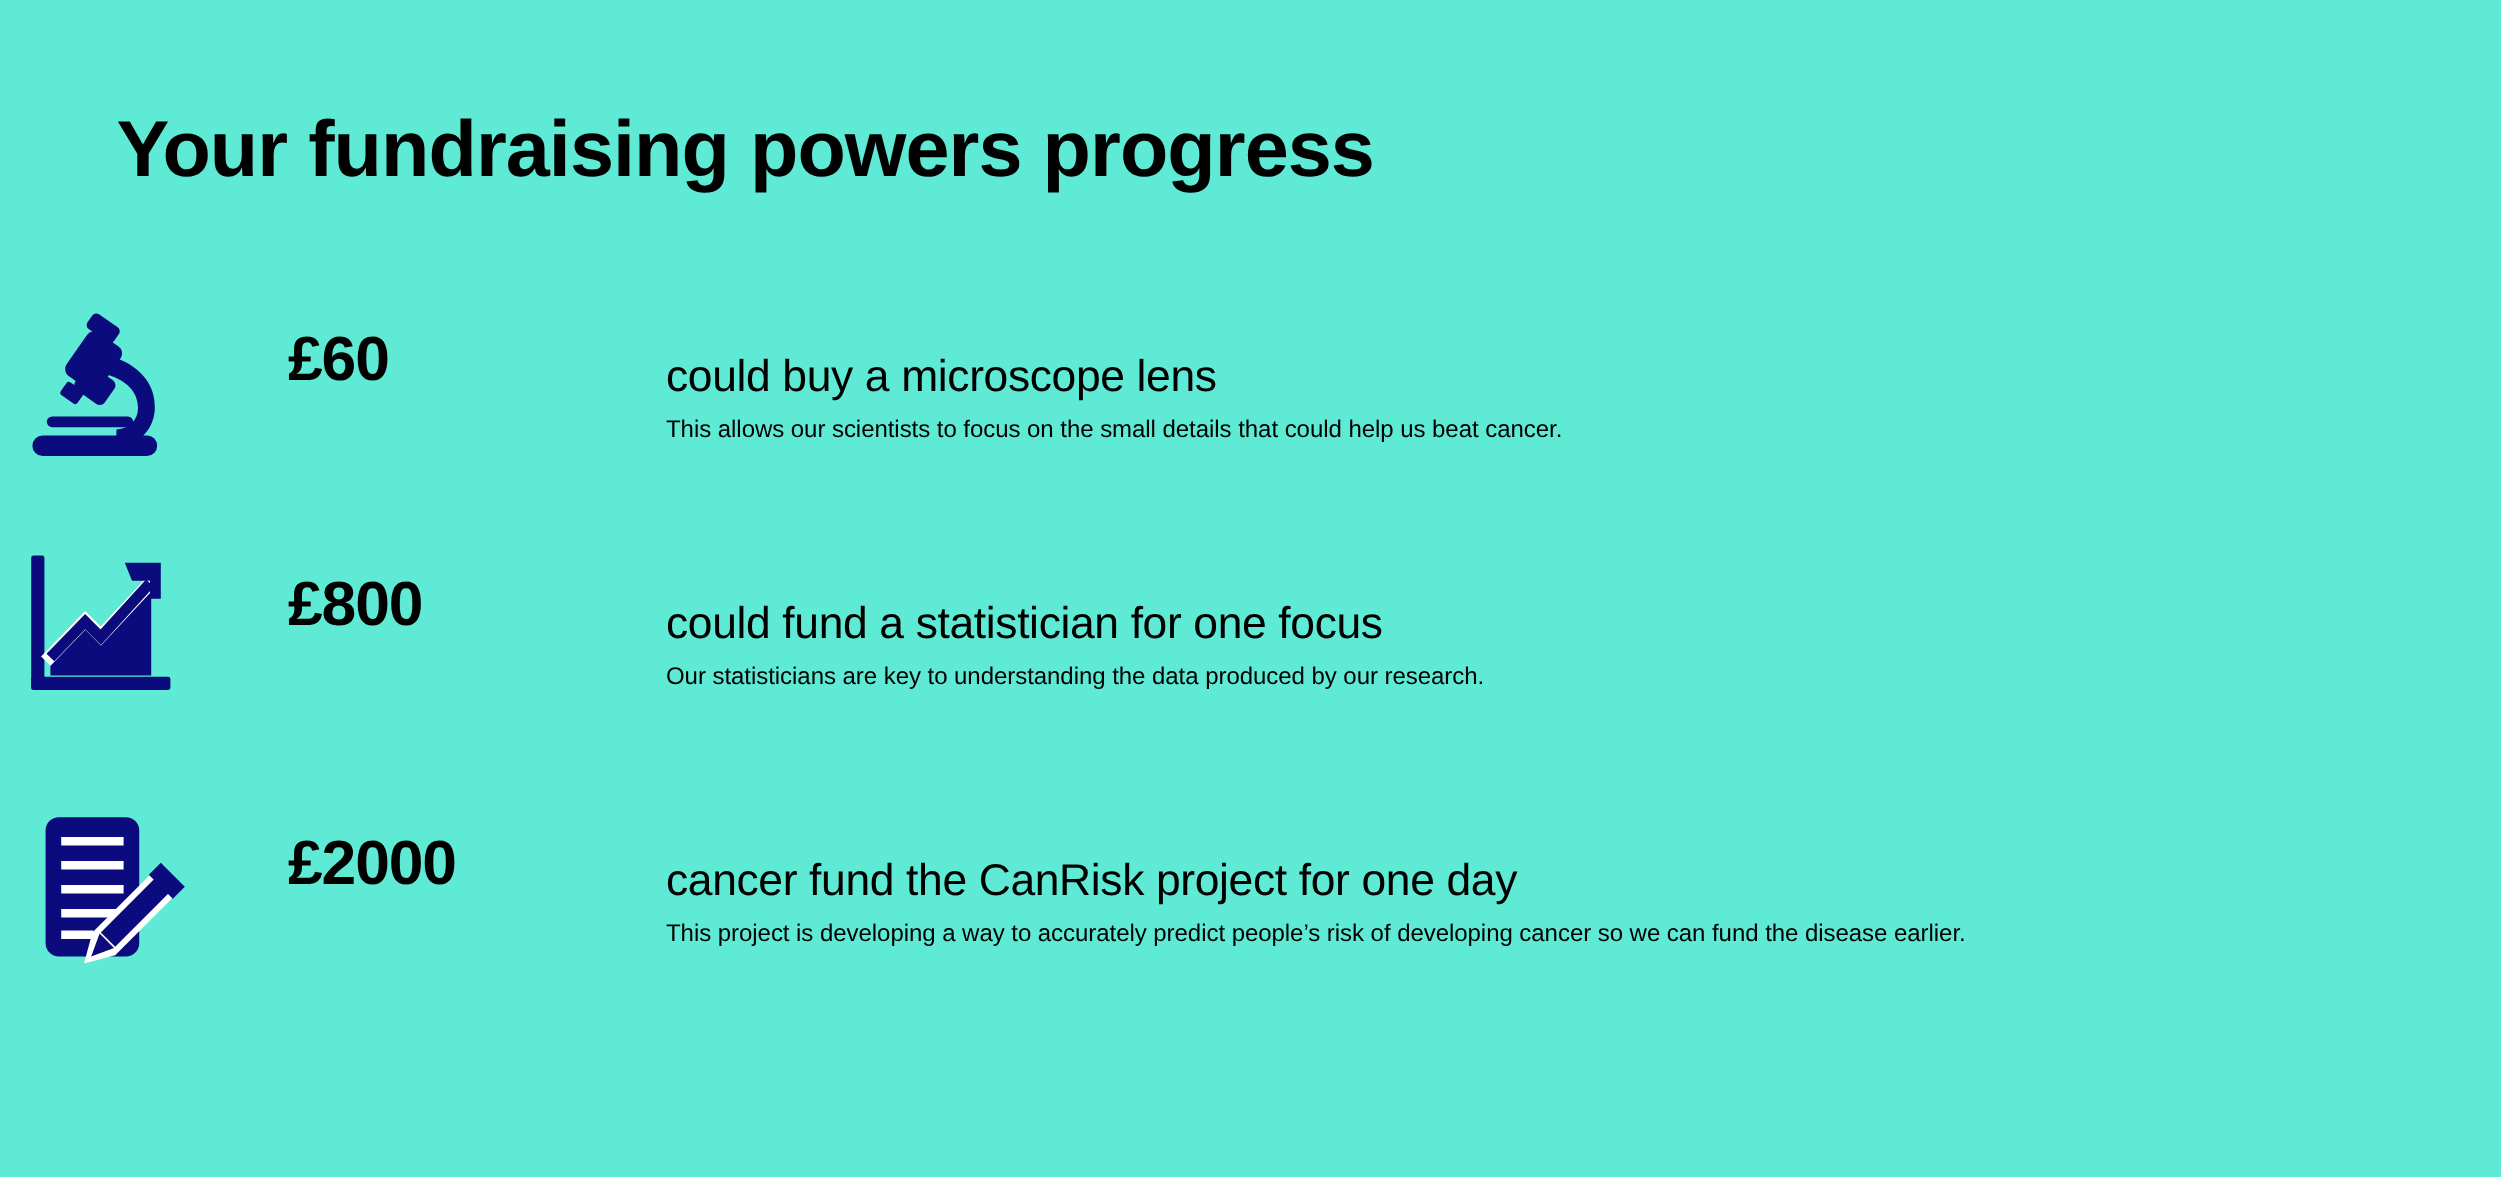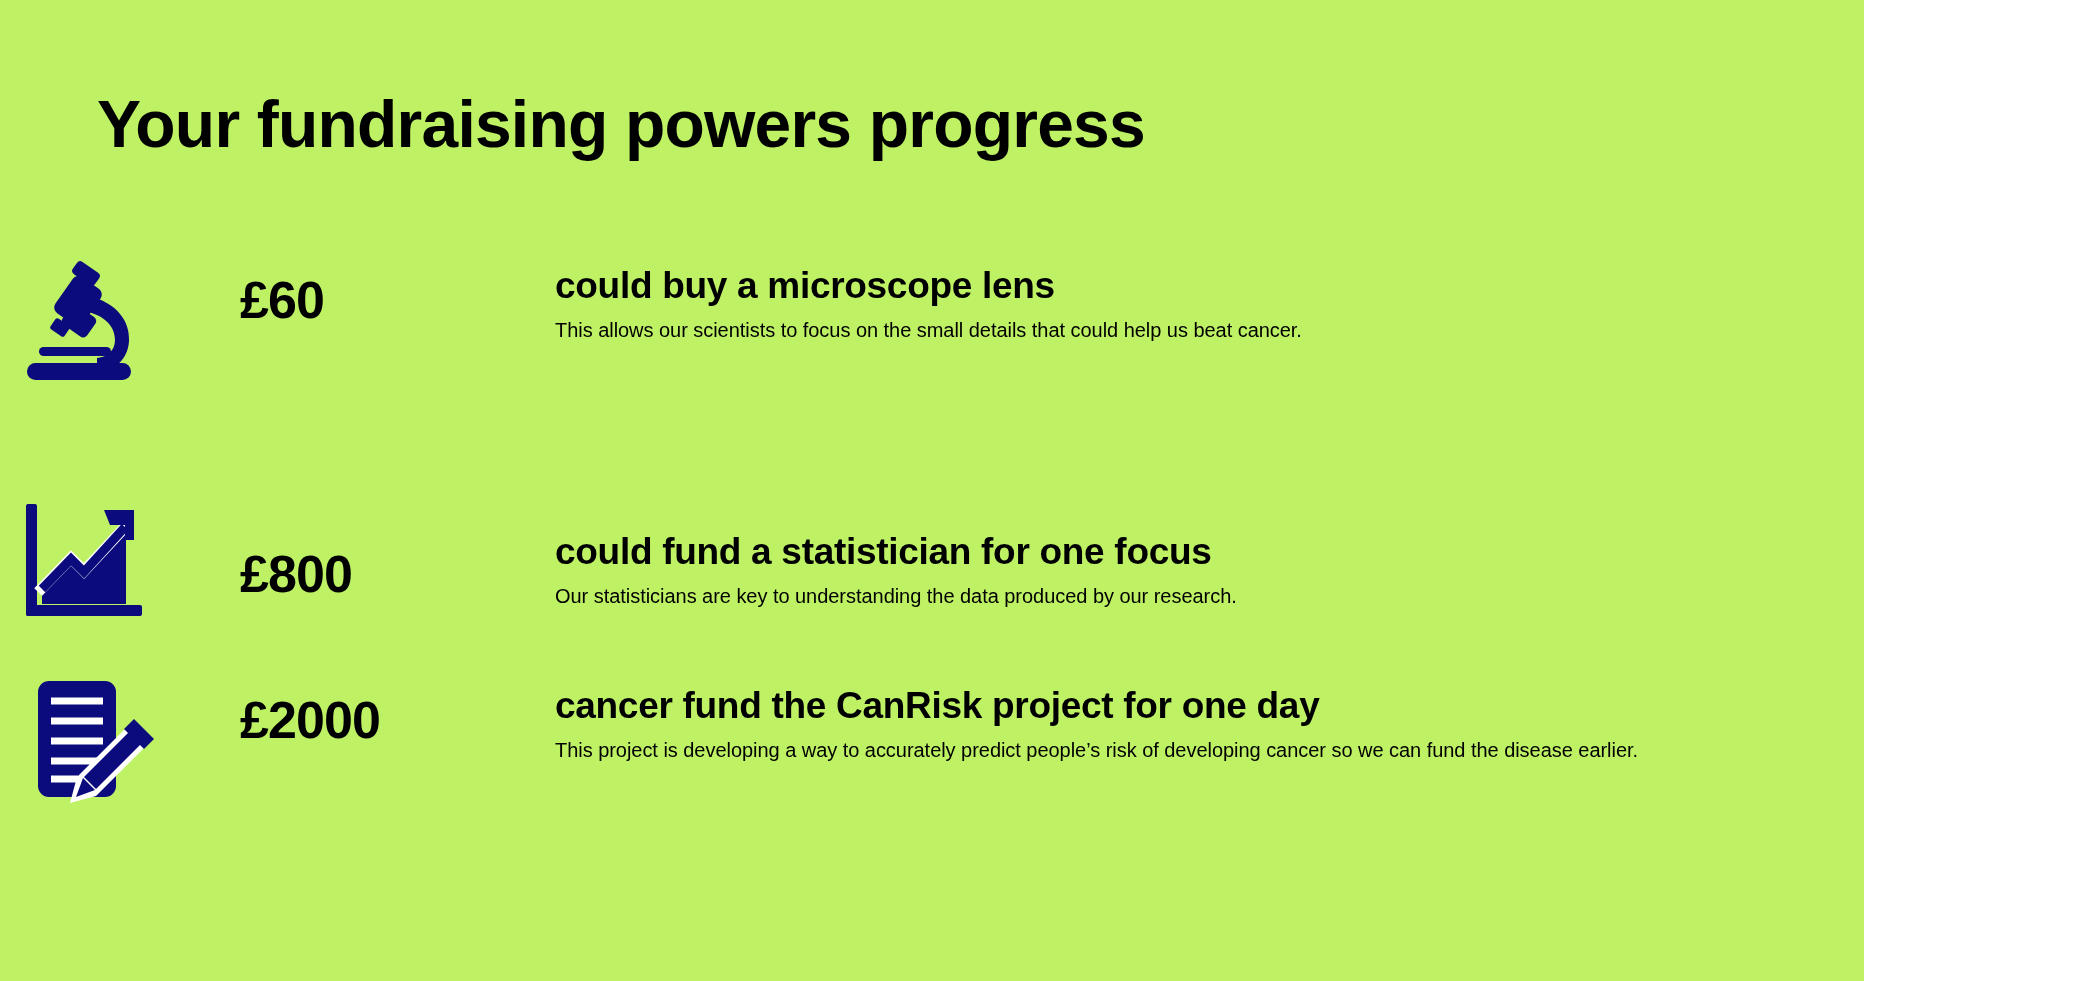--- a/index.html
+++ b/index.html
@@ -7,23 +7,23 @@
   html, body {
     width: 2084px;
     height: 981px;
     background: #ffffff;
     font-family: "Liberation Sans", sans-serif;
     overflow: hidden;
   }
 
   .page {
     position: relative;
-    width: 1864px;
+    width: 2084px;
     height: 981px;
-    background: #bef264;
+    background: #5eead4;
   }
 
   
   .page-title {
     position: absolute;
     left: 97px;
     top: 88px;
     font-size: 66px;
     line-height: 1.12;
     font-weight: 700;
@@ -41,21 +41,21 @@
   }
 
   .row {
     position: relative;
     display: flex;
     align-items: flex-start;
     width: 2084px;
   }
 
   .row-microscope { height: 200px; }
-  .row-chart      { height: 218px; align-items: center; }
+  .row-chart      { height: 218px; }
   .row-document   { height: 200px; }
 
   
   .icon-cell {
     position: relative;
     flex: 0 0 240px;
     width: 240px;
     height: 135px;
     display: flex;
     align-items: center;
@@ -95,24 +95,25 @@
     padding-top: 12px;
     padding-right: 60px;
     max-width: 1260px;
   }
   .row-chart .text-cell    { padding-top: 18px; }
   .row-document .text-cell { padding-top: 14px; }
 
   .row-heading {
     font-size: 37px;
     line-height: 1.18;
-    font-weight: 700;
+    font-weight: 400;
     letter-spacing: -0.008em;
     color: #000000;
     white-space: nowrap;
+    margin-top: 28px;
   }
 
   .row-body {
     margin-top: 9px;
     font-size: 20px;
     line-height: 1.33;
     font-weight: 400;
     letter-spacing: -0.002em;
     color: #000000;
     max-width: 1190px;

